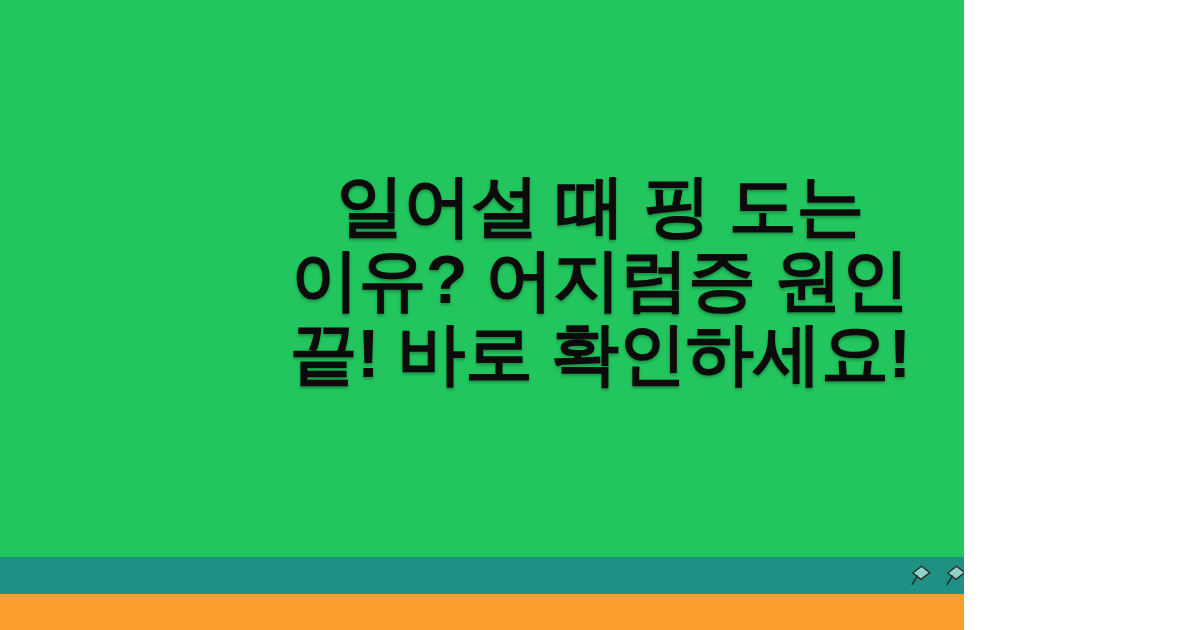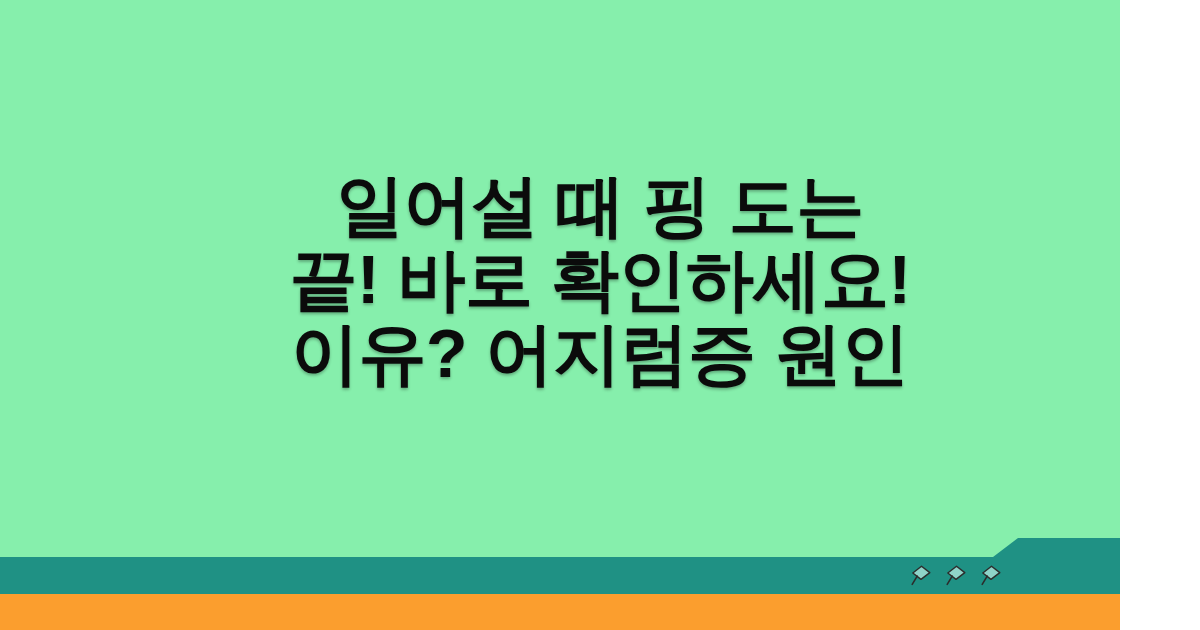--- a/index.html
+++ b/index.html
@@ -8,23 +8,23 @@
   html, body {
     width:1200px;
     height:630px;
     overflow:hidden;
     background:#ffffff;
     font-family:"Liberation Sans", sans-serif;
   }
 
   #canvas {
     position:relative;
-    width:1120px;
+    width:964px;
     height:630px;
-    background:#86efac;
+    background:#22c55e;
     overflow:hidden;
   }
 
   
   .headline-block {
     position:absolute;
     left:0;
     top:0;
     width:1200px;
     height:558px;
@@ -106,22 +106,22 @@
   }
   .sparkle-icon svg { display:block; width:26px; height:26px; }
 </style>
 </head>
 <body>
 
 <div id="canvas">
 
   <div class="headline-block">
     <span class="headline-line">일어설 때 핑 도는</span>
+    <span class="headline-line">이유? 어지럼증 원인</span>
     <span class="headline-line">끝! 바로 확인하세요!</span>
-    <span class="headline-line">이유? 어지럼증 원인</span>
   </div>
 
   <div class="bottom-deco">
 
     <div class="band-teal"></div>
     <div class="band-orange"></div>
 
     <div class="sparkle-cluster">
 
       <span class="sparkle-icon">

